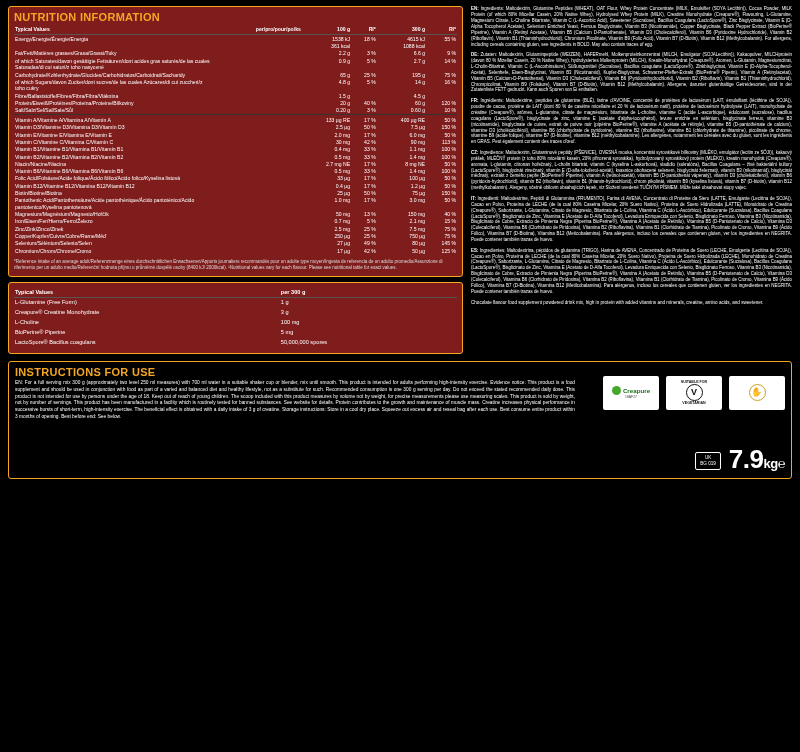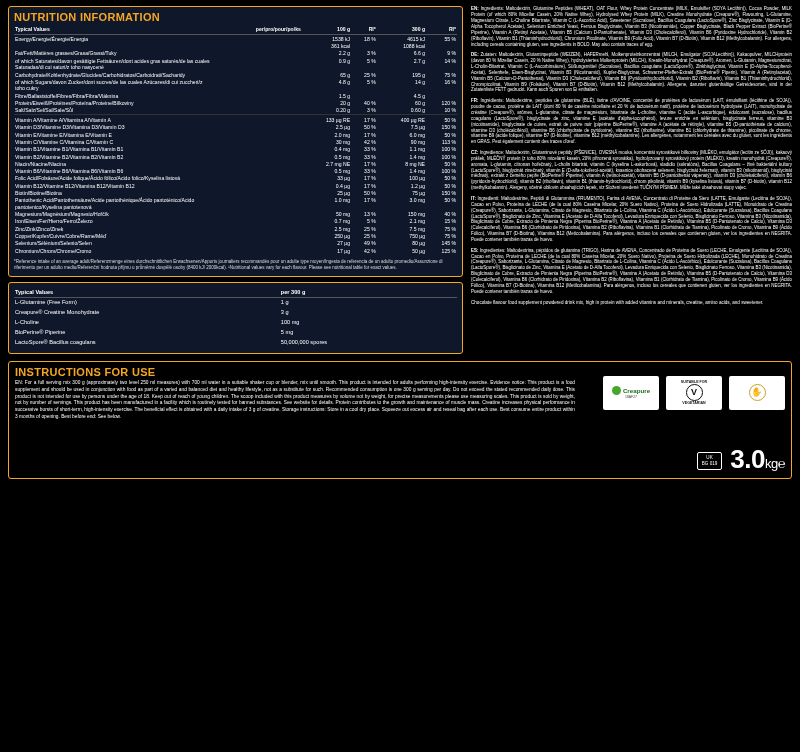--- a/index.html
+++ b/index.html
@@ -14,21 +14,21 @@
   }
   .page { width:800px; height:752px; position:relative; padding:6px 8px; }
   .cols { display:flex; gap:8px; }
   .left { width:455px; }
   .right { width:321px; }
 
   
   .panel {
     border:1px solid #f5a623;
     border-radius:3px;
-    background:#0f172a;
+    background:#7f1d1d;
     padding:4px 5px 5px 5px;
     margin-bottom:5px;
   }
   .panel-title {
     color:#f5a623;
     font-size:11px;
     font-weight:bold;
     letter-spacing:.3px;
     margin:0 0 3px 0;
   }
@@ -120,21 +120,21 @@
   }
 
   .weight-row {
     position:absolute; right:6px; bottom:6px;
     display:flex; align-items:flex-end; gap:8px;
   }
   .weight {
     font-size:26px; font-weight:bold; color:#fff; line-height:1;
     letter-spacing:-0.5px;
   }
-  .weight .unit { font-size:13px; font-weight:normal; }
+  .weight .unit { font-size:13px; font-weight:bold; }
   .uk-box {
     border:1px solid #fff; border-radius:2px;
     padding:2px 4px; font-size:4.6px; text-align:center; line-height:1.25;
     margin-bottom:2px;
   }
 </style>
 </head>
 <body>
 
 <div class="page">
@@ -447,17 +447,17 @@
         <div class="hand-circle">✋</div>
       </div>
     </div>
 
     <div class="weight-row">
       <div class="uk-box">
         <div>UK</div>
         <div>BG 019</div>
       </div>
       <div class="weight">
-        <span>3.0</span><span class="unit">kg</span><span class="unit">℮</span>
+        <span>7.9</span><span class="unit">kg</span><span class="unit">℮</span>
       </div>
     </div>
   </div>
 </div>
 
 </body></html>

